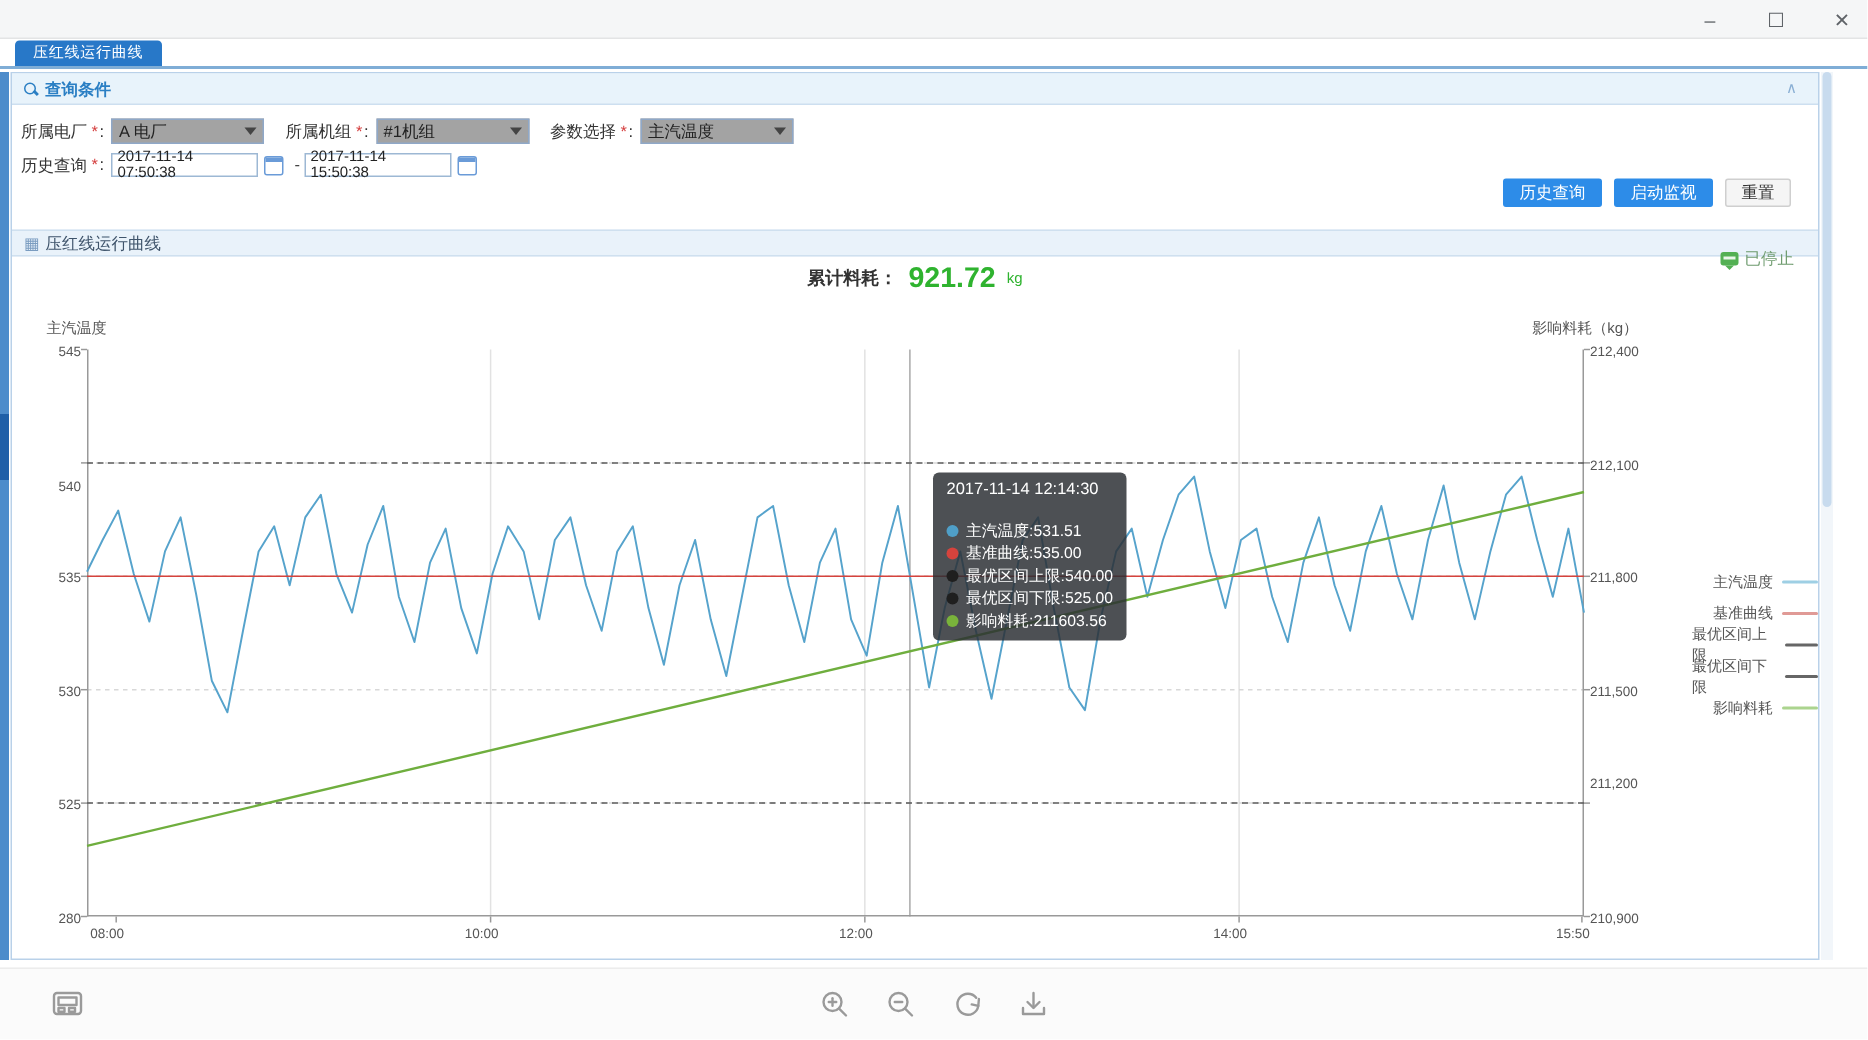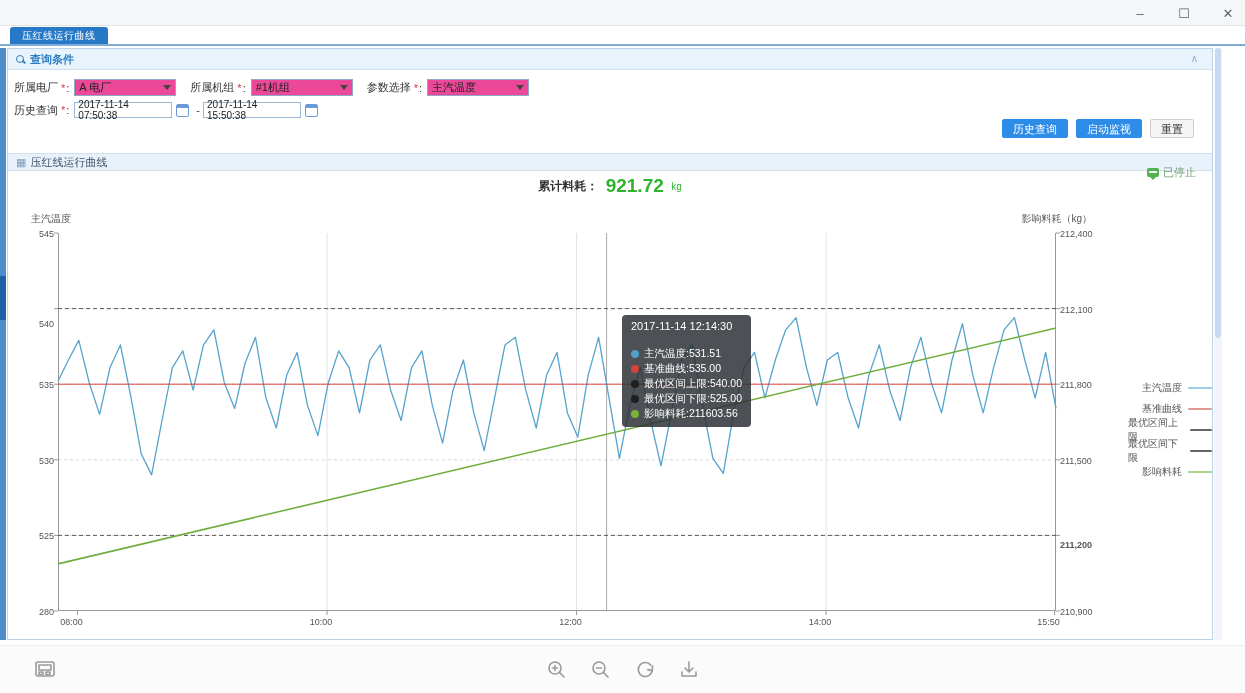--- a/index.html
+++ b/index.html
@@ -37,21 +37,21 @@
   .mag:after { content:""; position:absolute; left:6px; top:6px; width:4px; height:1.5px; background:#2b7fc4; transform:rotate(45deg); }
   .collapse { position:absolute; right:14px; top:4px; color:#8aafd4; font-size:10px; }
 
   .form-row { position:absolute; left:6px; display:flex; align-items:center; font-size:11px; }
   .row1 { top:30px; }
   .row2 { top:53px; }
   .f-label { color:#333; }
   .f-mark { color:#d43c3c; margin:0 1px 0 3px; }
   .f-colon { color:#333; margin-right:5px; }
   .sel { display:inline-flex; align-items:center; justify-content:space-between; width:102px; height:17px;
-    border:1px solid #8fa8c8; background:#ec4899; padding:0 4px; margin-right:14px; font-size:11px; color:#222; cursor:default; }
+    border:1px solid #8fa8c8; background:#a3a3a3; padding:0 4px; margin-right:14px; font-size:11px; color:#222; cursor:default; }
   .sel .arr { width:0; height:0; border-left:4px solid transparent; border-right:4px solid transparent; border-top:5px solid #444; }
   .txt { width:98px; height:16px; border:1px solid #9db8d4; background:#fff; padding:0 3px; font-size:10px; color:#222;
     display:inline-flex; align-items:center; }
   .cal { position:relative; width:13px; height:13px; border:1px solid #6a9bd8; border-radius:2px; background:#fff; margin:0 4px; }
   .cal:before { content:""; position:absolute; left:0; top:0; right:0; height:3px; background:#6a9bd8; }
   .dash { margin:0 3px; color:#444; }
 
   .btn-row { position:absolute; right:18px; top:70px; display:flex; gap:8px; }
   .btn { height:19px; padding:0 10px; font-size:11px; line-height:19px; border-radius:2px; cursor:default; }
   .btn.primary { background:#2d8ce8; color:#fff; border:1px solid #2d8ce8; }
@@ -206,21 +206,21 @@
         <span style="top: 147.2px; padding-left: 36px;">535</span>
         <span style="top: 222.8px;">530</span>
         <span style="top: 298.4px;">525</span>
         <span style="top: 374px;">280</span>
       </div>
     <div id="y-right">
         <span style="top: -4px;">212,400</span>
         <span style="top: 71.6px;">212,100</span>
         <span style="top: 147.2px;">211,800</span>
         <span style="top: 222.8px;">211,500</span>
-        <span style="top: 307px; font-weight: bold;">211,200</span>
+        <span style="top: 284px;">211,200</span>
         <span style="top: 374px;">210,900</span>
       </div>
     <div id="plot"><svg width="998" height="378">
           <line x1="269.06080000000003" y1="0" x2="269.06080000000003" y2="378" stroke="#e2e2e2" stroke-width="1"></line>
           <line x1="518.5608" y1="0" x2="518.5608" y2="378" stroke="#e2e2e2" stroke-width="1"></line>
           <line x1="768.0608" y1="0" x2="768.0608" y2="378" stroke="#e2e2e2" stroke-width="1"></line>
           <line x1="0" y1="75.60000000000001" x2="998" y2="75.60000000000001" stroke="#d8d8d8" stroke-width="1" stroke-dasharray="3,3"></line>
           <line x1="0" y1="151.20000000000002" x2="998" y2="151.20000000000002" stroke="#d8d8d8" stroke-width="1" stroke-dasharray="3,3"></line>
           <line x1="0" y1="226.79999999999998" x2="998" y2="226.79999999999998" stroke="#d8d8d8" stroke-width="1" stroke-dasharray="3,3"></line>
           <line x1="0" y1="302.40000000000003" x2="998" y2="302.40000000000003" stroke="#d8d8d8" stroke-width="1" stroke-dasharray="3,3"></line>

